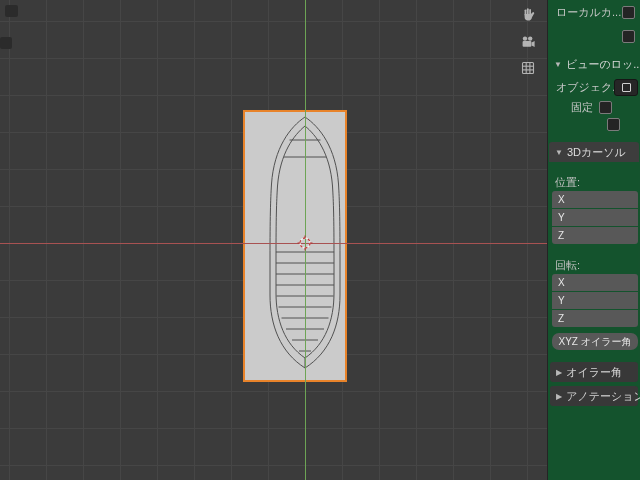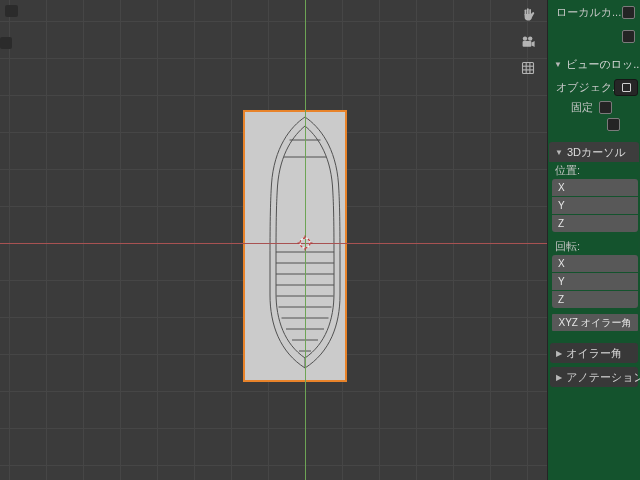--- a/index.html
+++ b/index.html
@@ -56,27 +56,27 @@
   .tri{font-size:8px;color:#b8b8b8;}
   .row-object{height:22px;margin-top:2px;}
   .row-object .lbl{flex:1 1 auto;overflow:hidden;}
   .obj-field{width:22px;height:15px;background:#262626;border:1px solid #161616;border-radius:3px;
     margin-right:2px;flex:0 0 auto;display:flex;align-items:center;justify-content:center;}
   .obj-glyph{width:7px;height:7px;border:1px solid #d0d0d0;border-radius:1px;}
   .row-lock{justify-content:flex-end;height:18px;gap:6px;padding-right:28px;}
   .row-lock2{justify-content:flex-end;height:16px;padding-right:20px;}
   .panel-head-bar{display:flex;align-items:center;height:20px;margin:10px 1px 0 1px;
     background:#3d3d3d;border-radius:3px 3px 0 0;padding-left:6px;gap:4px;color:#dedede;white-space:nowrap;}
-  .mini-label{height:16px;display:flex;align-items:center;padding-left:7px;margin-top:0;color:#c3c3c3;}
+  .mini-label{height:16px;display:flex;align-items:center;padding-left:7px;margin-top:12px;color:#c3c3c3;}
   .axis-group{margin:1px 2px 0 4px;}
   .axis-field{height:17px;background:#585858;margin-bottom:1px;display:flex;align-items:center;
     padding-left:6px;color:#e6e6e6;font-size:10px;}
   .axis-field:first-child{border-radius:3px 3px 0 0;}
   .axis-field:last-child{border-radius:0 0 3px 3px;margin-bottom:0;}
-  .euler-btn{height:17px;background:#585858;border-radius:1px;margin:6px 2px 12px 4px;
+  .euler-btn{height:17px;background:#585858;border-radius:7px;margin:6px 2px 12px 4px;
     display:flex;align-items:center;justify-content:center;color:#e6e6e6;font-size:10px;white-space:nowrap;}
   .closed-bar{display:flex;align-items:center;height:20px;background:#383838;border-radius:3px;
     margin:4px 2px 0 2px;padding-left:6px;gap:4px;color:#d5d5d5;white-space:nowrap;}
   .closed-bar.first{margin-top:10px;}
 </style>
 </head>
 <body>
 
 <div class="app">
 
@@ -197,21 +197,21 @@
         <span>X</span>
       </div>
       <div class="axis-field">
         <span>Y</span>
       </div>
       <div class="axis-field">
         <span>Z</span>
       </div>
     </div>
 
-    <div class="mini-label" style="margin-top:6px;">回転:</div>
+    <div class="mini-label" style="margin-top:13px;">回転:</div>
 
     <div class="axis-group">
       <div class="axis-field">
         <span>X</span>
       </div>
       <div class="axis-field">
         <span>Y</span>
       </div>
       <div class="axis-field">
         <span>Z</span>

